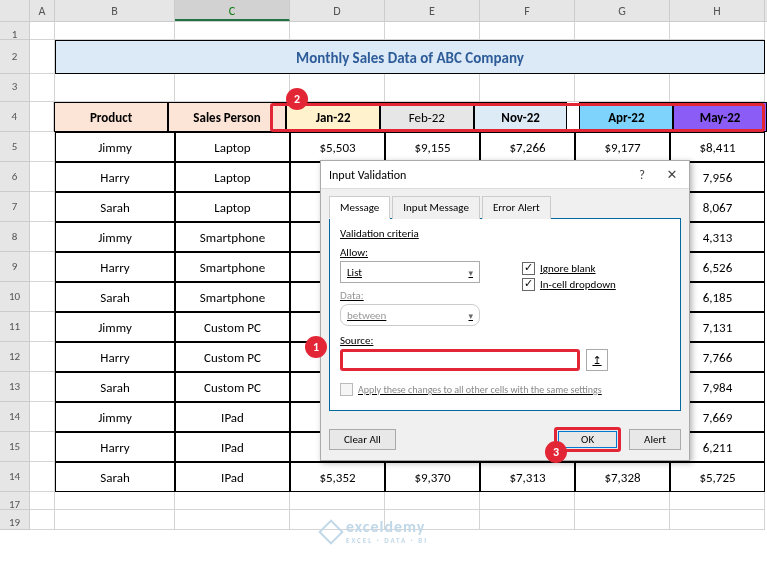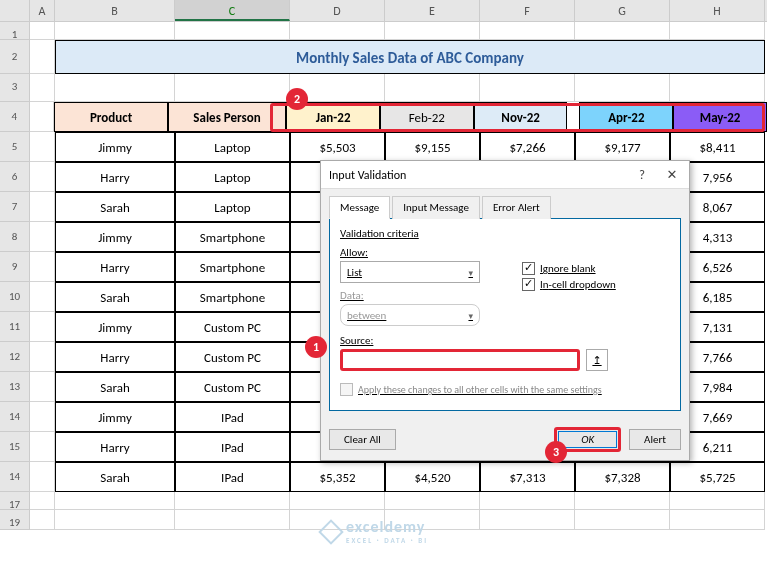--- a/index.html
+++ b/index.html
@@ -55,21 +55,21 @@
 .dd.dis { color: #999; border-color: #ccc; border-radius: 8px; }
 .chk { display: flex; align-items: center; gap: 5px; font-size: 11px; margin-bottom: 3px; }
 .chk .box { width: 13px; height: 13px; border: 1px solid #666; background: #fff; position: relative; }
 .chk .box.on::after { content: "✓"; position: absolute; left: 1px; top: -2px; font-size: 11px; color: #000; }
 .src-input { width: 240px; height: 22px; border: 3px solid #e32636; border-radius: 3px; background: #fff; }
 .src-btn { width: 22px; height: 22px; border: 1px solid #aaa; margin-left: 6px; display: flex; align-items: center; justify-content: center; font-size: 11px; }
 .apply-row { display: flex; align-items: center; gap: 5px; font-size: 10px; color: #888; margin-top: 12px; }
 .apply-row .box { width: 13px; height: 13px; border: 1px solid #bbb; background: #f5f5f5; }
 .dlg-btns { display: flex; justify-content: space-between; padding: 8px; align-items: center; }
 .btn { padding: 3px 14px; font-size: 11px; border: 1px solid #aaa; background: #e8e8e8; }
-.btn.ok { border: 3px solid #e32636; border-radius: 3px; padding: 3px 24px; background: #e8e8e8; position: relative; font-style: italic; }
+.btn.ok { border: 3px solid #e32636; border-radius: 3px; padding: 3px 24px; background: #e8e8e8; position: relative; }
 .btn.ok::before { content: ""; position: absolute; inset: 1px; border: 1px solid #0078d4; pointer-events: none; }
 .right-btns { display: flex; gap: 8px; align-items: center; }
 
 .watermark { position: absolute; left: 320px; top: 517px; color: #c0d8e8; font-size: 16px; font-weight: bold; display: flex; align-items: center; gap: 6px; letter-spacing: 1px; }
 .watermark .sub { font-size: 7px; letter-spacing: 2px; display: block; color: #c0d8e8; }
 .wm-icon { width: 20px; height: 20px; position: relative; }
 .wm-icon::before { content: ""; position: absolute; width: 14px; height: 14px; border: 2px solid #c0d8e8; transform: rotate(45deg); left: 2px; top: 2px; }
 </style>
 </head>
 <body>
@@ -250,21 +250,21 @@
         <div class="cell td wF" style="line-height:30px"></div>
         <div class="cell td wG" style="line-height:30px"></div>
         <div class="cell td wH" style="line-height:30px">6,211</div>
       </div>
       <div class="row" style="height: 30px;">
         <div class="rh" style="line-height:30px">14</div>
         <div class="cell wA"></div>
         <div class="cell td wB" style="line-height:30px">Sarah</div>
         <div class="cell td wC" style="line-height:30px">IPad</div>
         <div class="cell td wD" style="line-height:30px">$5,352</div>
-        <div class="cell td wE" style="line-height:30px">$4,520</div>
+        <div class="cell td wE" style="line-height:30px">$9,370</div>
         <div class="cell td wF" style="line-height:30px">$7,313</div>
         <div class="cell td wG" style="line-height:30px">$7,328</div>
         <div class="cell td wH" style="line-height:30px">$5,725</div>
       </div>
     </div>
 
   <div class="row" style="height:18px">
     <div class="rh">17</div>
     <div class="cell wA"></div>
       <div class="cell wB"></div>

